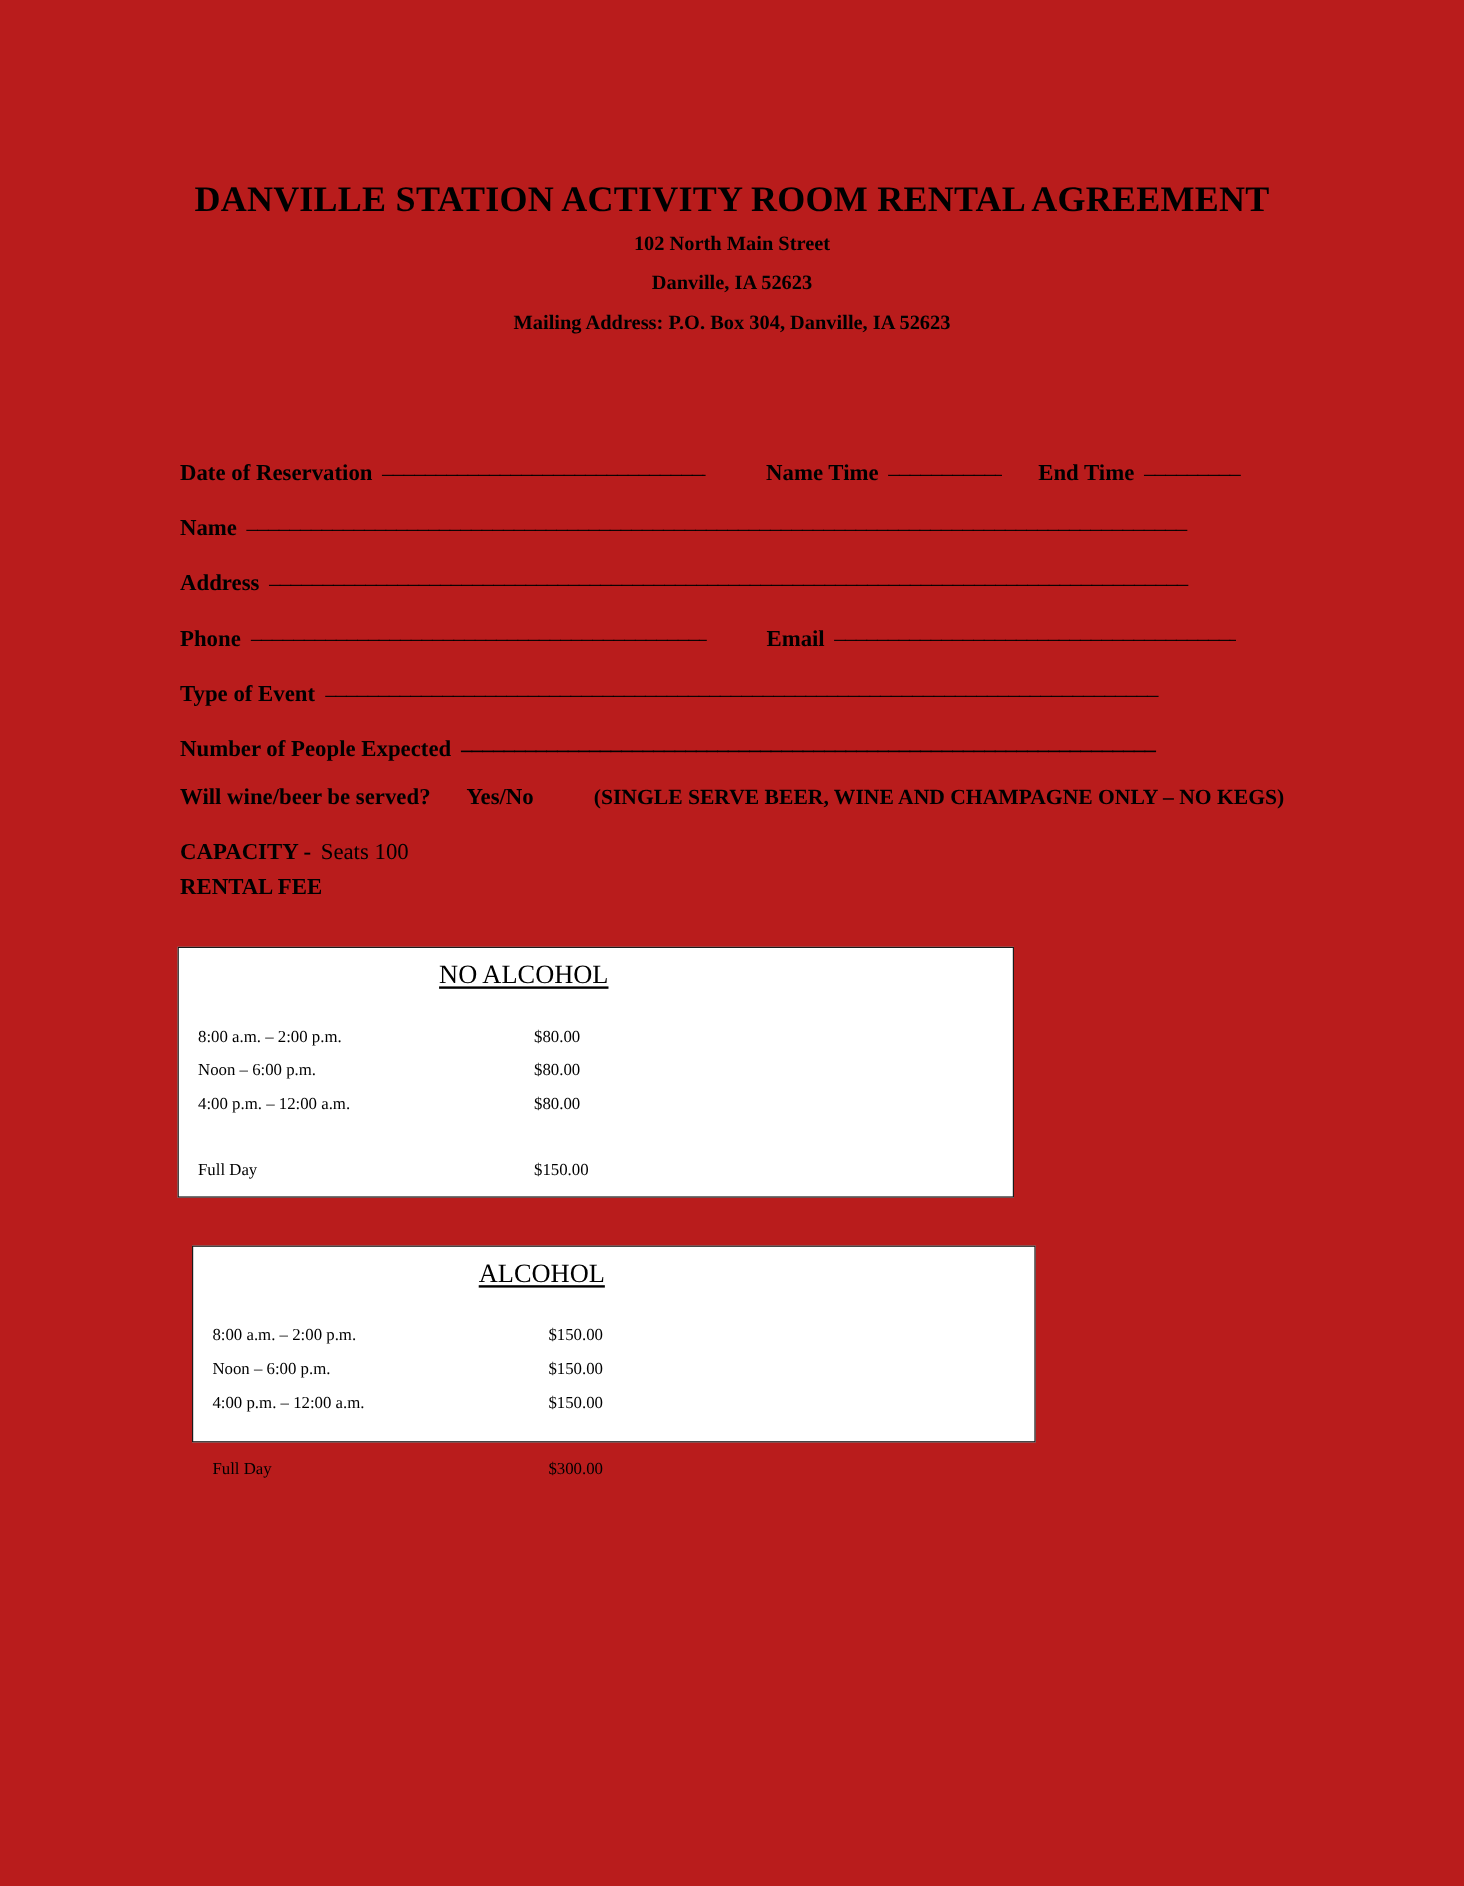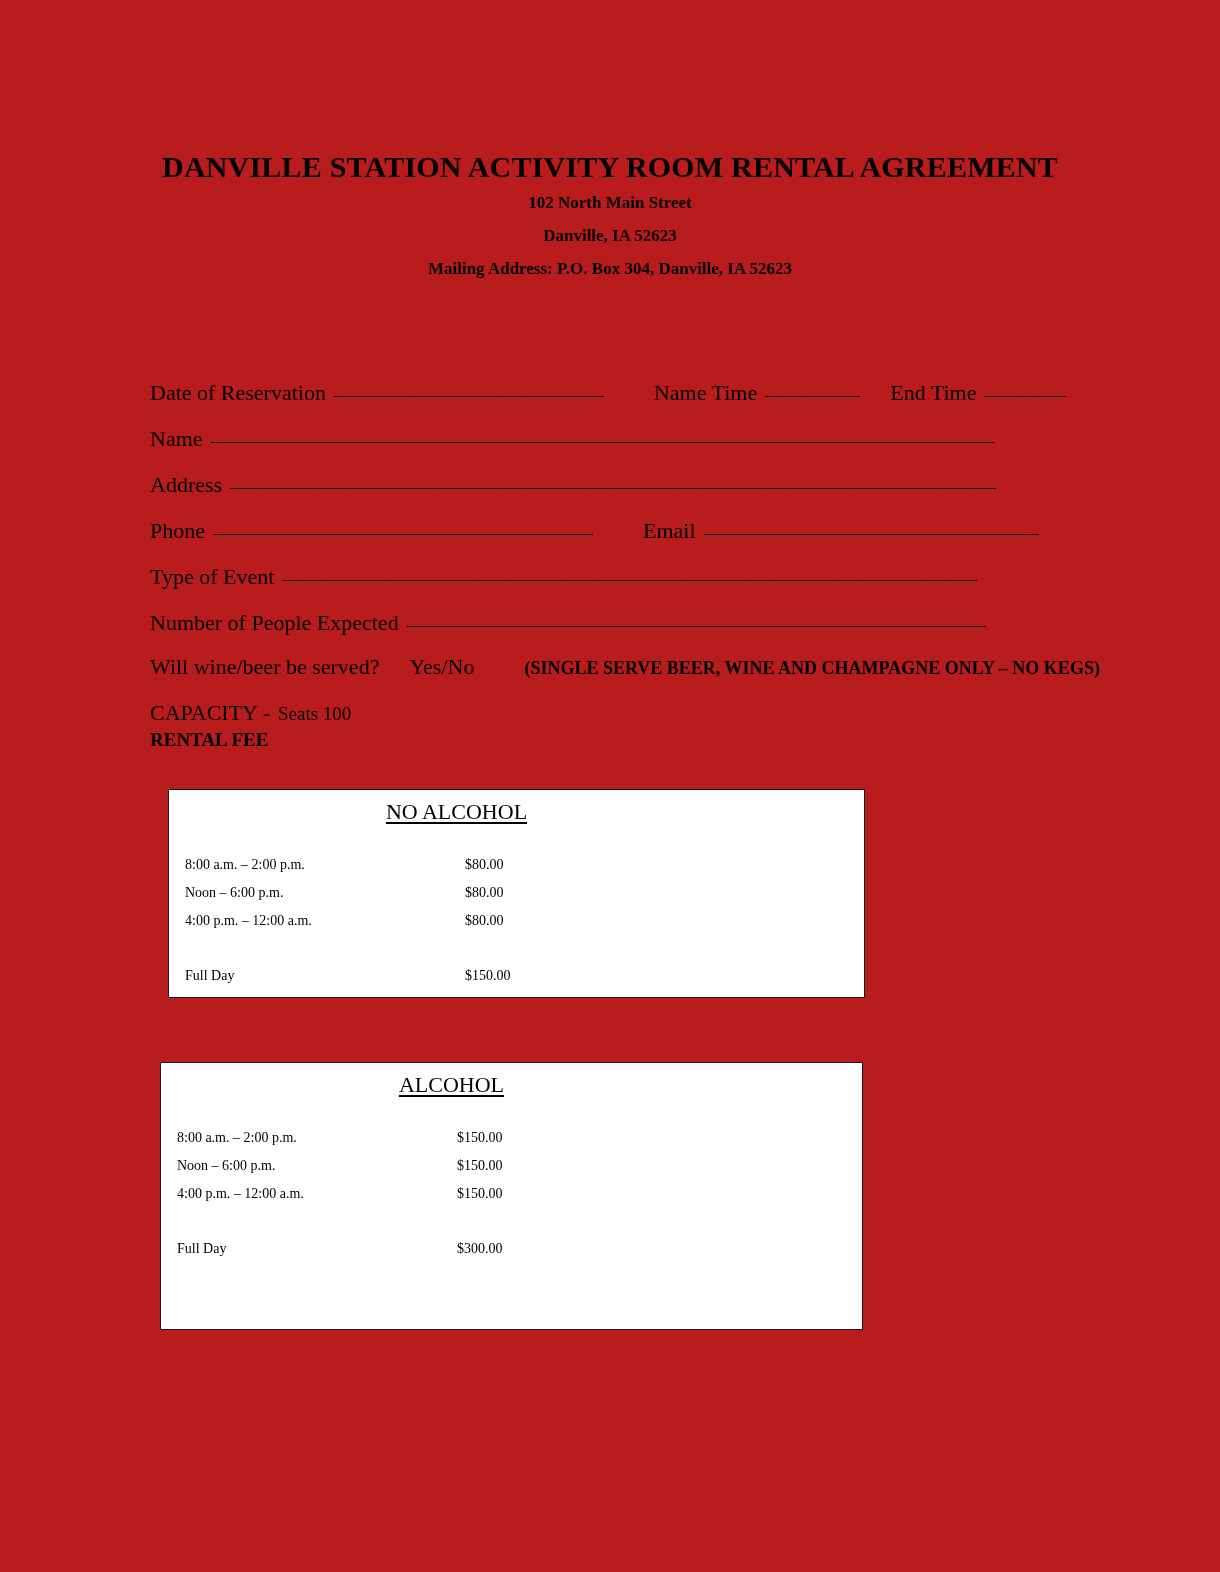--- a/index.html
+++ b/index.html
@@ -57,22 +57,22 @@
   }
   .field-row {
     position: relative;
     height: 46px;
     white-space: nowrap;
     font-size: 0;
   }
   .lbl {
     display: inline-block;
     font-family: "Liberation Serif", "DejaVu Serif", serif;
-    font-weight: normal;
-    font-size: 22px;
+    font-weight: bold;
+    font-size: 19px;
     vertical-align: baseline;
   }
   .lbl-reg {
     display: inline-block;
     font-family: "Liberation Serif", "DejaVu Serif", serif;
     font-weight: normal;
     font-size: 19px;
     vertical-align: baseline;
   }
   .rule {
@@ -91,21 +91,21 @@
 
   
   .r-date   { width: 270px; }
   .r-start  { width: 95px;  }
   .r-end    { width: 85px;  }
   .r-full   { width: 790px; }
   .r-addr   { width: 772px; }
   .r-phone  { width: 380px; }
   .r-email  { width: 335px; }
   .r-event  { width: 750px; }
-  .r-people { width: 630px; }
+  .r-people { width: 630px; font-weight: bold; }
 
   .note {
     display: inline-block;
     font-family: "Liberation Serif", "DejaVu Serif", serif;
     font-weight: bold;
     font-size: 18px;
     vertical-align: baseline;
   }
 
   
@@ -119,31 +119,30 @@
   }
 
   
   .fee-box {
     position: absolute;
     box-sizing: border-box;
     border: 1.5px solid #1a1a1a;
     background: #ffffff;
   }
   #fee-box-no-alcohol {
-    left: 168px;
+    left: 148px;
     top: 789px;
     width: 697px;
     height: 209px;
   }
   #fee-box-alcohol {
     left: 160px;
     top: 1038px;
     width: 703px;
-    height: 268px;
-    margin-top: 24px;
+    height: 164px;
   }
   .fee-title {
     text-align: center;
     font-family: "Liberation Serif", "DejaVu Serif", serif;
     font-weight: normal;
     font-size: 22px;
     text-decoration: underline;
     text-underline-offset: 3px;
     margin-top: 9px;
     margin-left: -120px;

